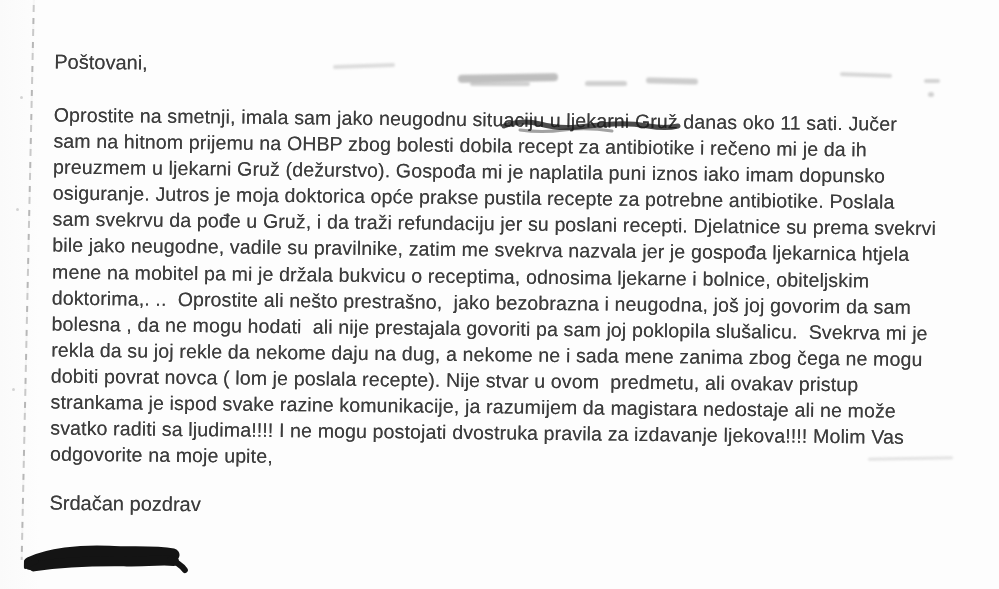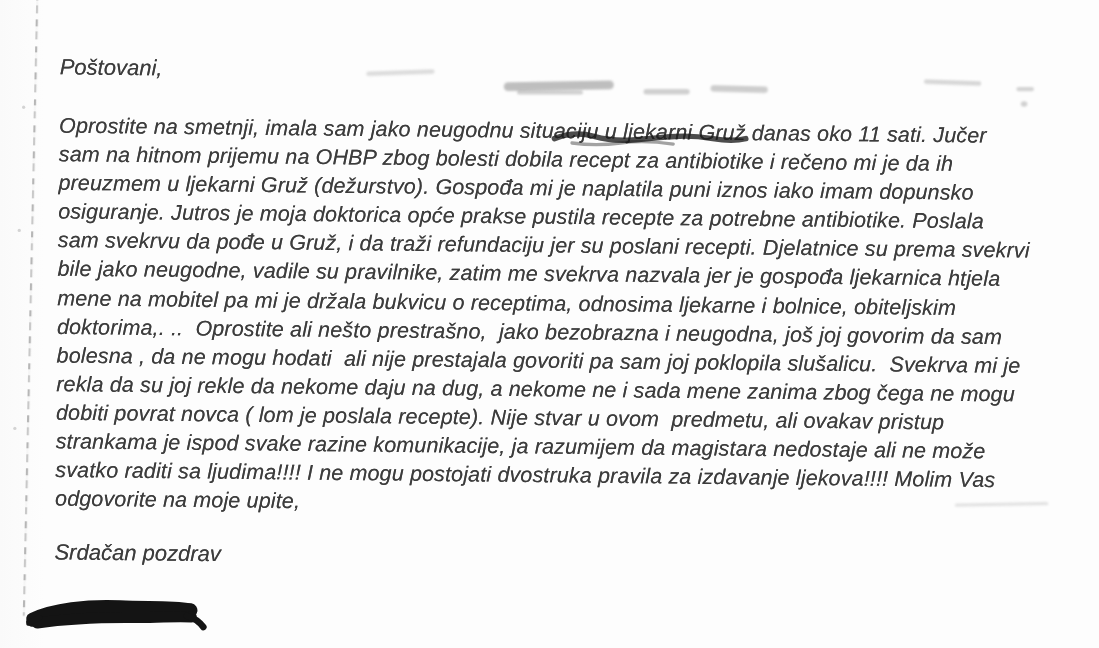--- a/index.html
+++ b/index.html
@@ -1,21 +1,21 @@
 <!DOCTYPE html>
 <html><head>
 <meta charset="utf-8">
 <style>
   html,body{margin:0;padding:0;}
   body{
     width:999px;height:589px;overflow:hidden;position:relative;
     background:#fdfdfd;
     font-family:"Liberation Sans", sans-serif;
   }
-  .page{position:absolute;inset:0;background:linear-gradient(90deg,#fafafa 0px,#fdfdfd 40px,#fdfdfd 100%);font-style:italic;}
+  .page{position:absolute;inset:0;background:linear-gradient(90deg,#fafafa 0px,#fdfdfd 40px,#fdfdfd 100%);}
   
   .letter{
     position:absolute;inset:0;
     transform:rotate(0.62deg);
     transform-origin:0 0;
     color:#3c3c3c;
     text-shadow:0 0 0.5px rgba(55,55,55,0.75);
   }
   .salutation{position:absolute;left:55px;top:50px;font-size:20px;white-space:pre;}
   .body{position:absolute;left:55px;top:101px;font-size:19.5px;line-height:26.1px;letter-spacing:0.15px;}

